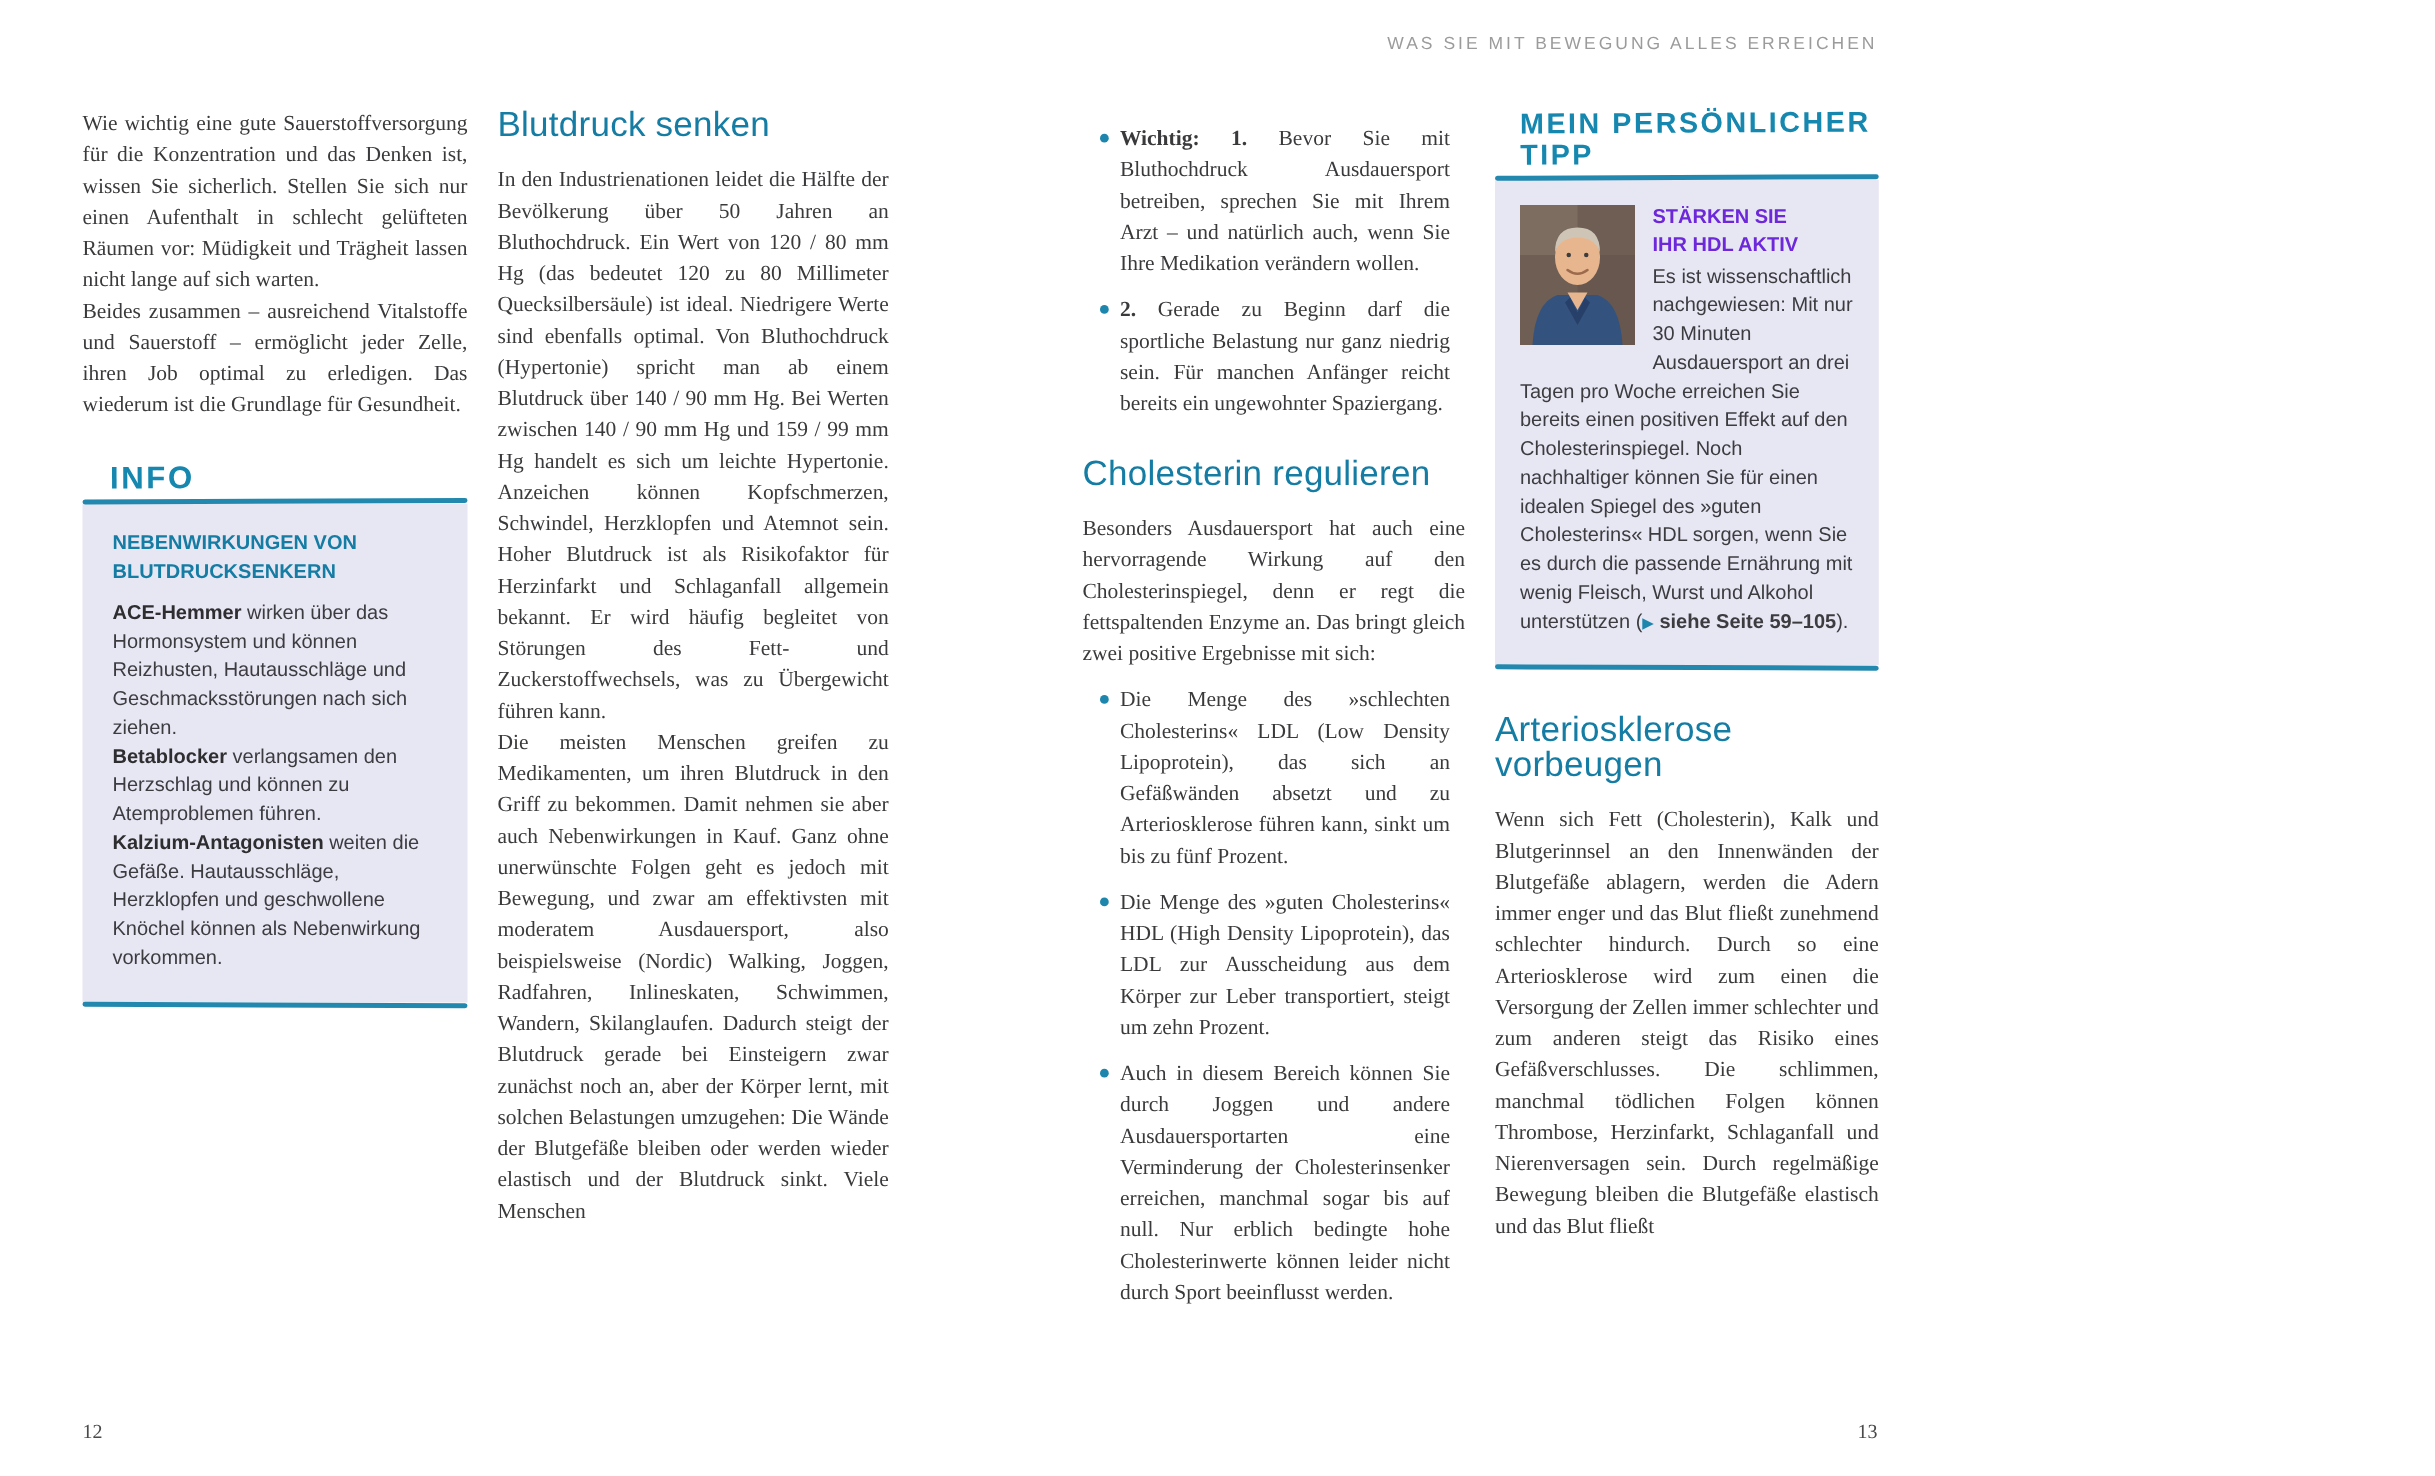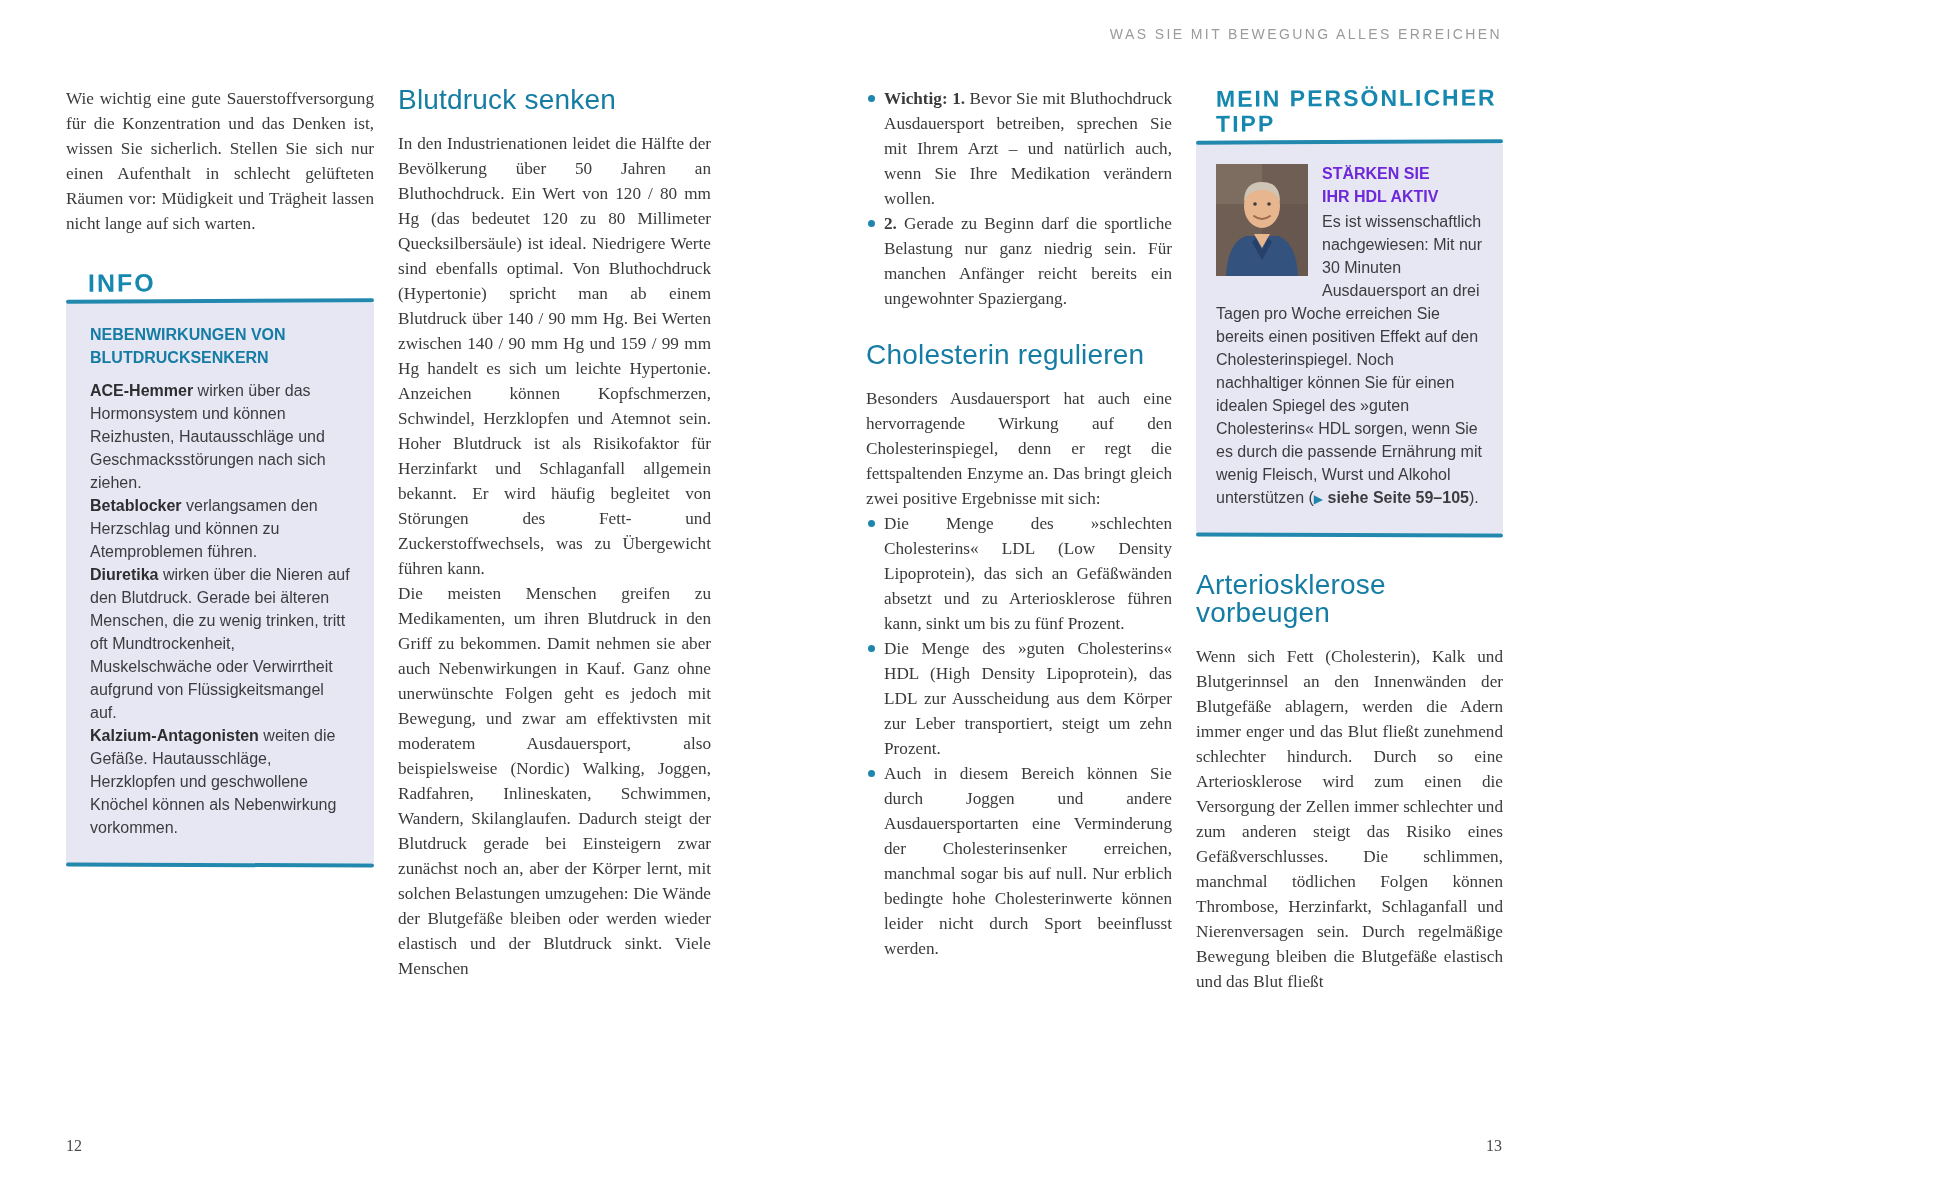--- a/index.html
+++ b/index.html
@@ -95,21 +95,21 @@
   }
   .box-entry { margin: 0; }
   .box-entry b { color: #2e2e30; }
 
   .info-section { margin-top: 34px; }
 
   
   .bullet-item {
     position: relative;
     padding-left: 18px;
-    margin: 0;
+    margin: 12px;
   }
   .bullet-item::before {
     content: "";
     position: absolute;
     left: 2px;
     top: 9px;
     width: 7px;
     height: 7px;
     border-radius: 50%;
     background: #1e86ac;
@@ -146,29 +146,29 @@
 </style>
 </head>
 <body>
 
 <div id="spread">
 
   <div class="running-head">WAS SIE MIT BEWEGUNG ALLES ERREICHEN</div>
 
   <div class="col" id="col1">
     <p class="body-par">Wie wichtig eine gute Sauerstoffversorgung für die Konzentration und das Denken ist, wissen Sie sicherlich. Stellen Sie sich nur einen Aufenthalt in schlecht gelüfteten Räumen vor: Müdigkeit und Trägheit lassen nicht lange auf sich warten.</p>
+    <p class="body-par">Beides zusammen – ausreichend Vitalstoffe und Sauerstoff – ermöglicht jeder Zelle, ihren Job optimal zu erledigen. Das wiederum ist die Grundlage für Gesundheit.</p>
 
     <div class="info-section">
       <div class="hand-label">INFO</div>
       <div class="hand-rule"></div>
       <div class="shade-box" id="info-box">
         <p class="box-title">NEBENWIRKUNGEN VON BLUTDRUCKSENKERN</p>
         <p class="box-entry"><b>ACE-Hemmer</b> <span>wirken über das Hormonsystem und können Reizhusten, Hautausschläge und Geschmacksstörungen nach sich ziehen.</span></p>
         <p class="box-entry"><b>Betablocker</b> <span>verlangsamen den Herzschlag und können zu Atemproblemen führen.</span></p>
-        <p class="box-entry"><b>Diuretika</b> <span>wirken über die Nieren auf den Blutdruck. Gerade bei älteren Menschen, die zu wenig trinken, tritt oft Mundtrockenheit, Muskelschwäche oder Verwirrtheit aufgrund von Flüssigkeitsmangel auf.</span></p>
         <p class="box-entry"><b>Kalzium-Antagonisten</b> <span>weiten die Gefäße. Hautausschläge, Herzklopfen und geschwollene Knöchel können als Nebenwirkung vorkommen.</span></p>
       </div>
       <div class="hand-rule bottom"></div>
     </div>
   </div>
 
   <div class="col" id="col2">
     <h2 class="section-heading">Blutdruck senken</h2>
     <p class="body-par">In den Industrienationen leidet die Hälfte der Bevölkerung über 50 Jahren an Bluthochdruck. Ein Wert von 120 / 80 mm Hg (das bedeutet 120 zu 80 Millimeter Quecksilbersäule) ist ideal. Niedrigere Werte sind ebenfalls optimal. Von Bluthochdruck (Hypertonie) spricht man ab einem Blutdruck über 140 / 90 mm Hg. Bei Werten zwischen 140 / 90 mm Hg und 159 / 99 mm Hg handelt es sich um leichte Hypertonie. Anzeichen können Kopfschmerzen, Schwindel, Herzklopfen und Atemnot sein. Hoher Blutdruck ist als Risikofaktor für Herzinfarkt und Schlaganfall allgemein bekannt. Er wird häufig begleitet von Störungen des Fett- und Zuckerstoffwechsels, was zu Übergewicht führen kann.</p>
     <p class="body-par">Die meisten Menschen greifen zu Medikamenten, um ihren Blutdruck in den Griff zu bekommen. Damit nehmen sie aber auch Nebenwirkungen in Kauf. Ganz ohne unerwünschte Folgen geht es jedoch mit Bewegung, und zwar am effektivsten mit moderatem Ausdauersport, also beispielsweise (Nordic) Walking, Joggen, Radfahren, Inlineskaten, Schwimmen, Wandern, Skilanglaufen. Dadurch steigt der Blutdruck gerade bei Einsteigern zwar zunächst noch an, aber der Körper lernt, mit solchen Belastungen umzugehen: Die Wände der Blutgefäße bleiben oder werden wieder elastisch und der Blutdruck sinkt. Viele Menschen</p>

